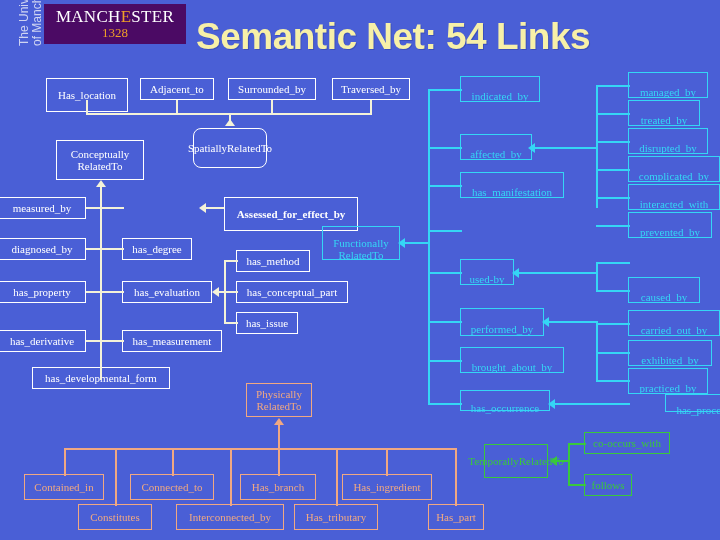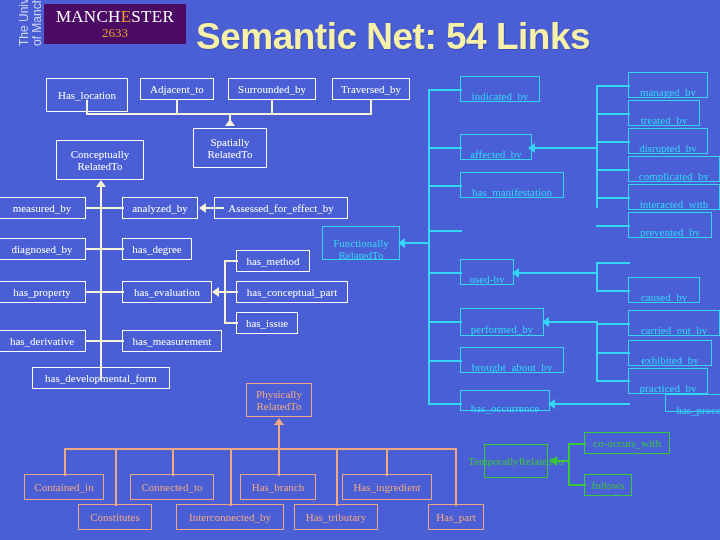--- a/index.html
+++ b/index.html
@@ -89,41 +89,41 @@
   .arrow.up.a-orange{border-left:5px solid transparent;border-right:5px solid transparent;border-bottom:7px solid #f0a882;}
   .arrow.left.a-green{border-top:5px solid transparent;border-bottom:5px solid transparent;border-right:7px solid #39c83c;}
 </style>
 </head>
 <body>
 
 <div id="stage">
 
   <div class="logo-box">
     <div class="logo-word"><span>MANCH</span><span class="e">E</span><span>STER</span></div>
-    <div class="logo-year">2633</div>
+    <div class="logo-year">1328</div>
   </div>
   <div class="logo-vert">The University
 of Manchester</div>
 
   <div class="title">Semantic Net: 54 Links</div>
 
   <div class="node g-white" style="left:46px;top:78px;width:82px;height:34px;">
       <span class="lbl">Has_location</span>
     </div>
   <div class="node g-white" style="left:140px;top:78px;width:74px;height:22px;">
       <span class="lbl">Adjacent_to</span>
     </div>
   <div class="node g-white" style="left:228px;top:78px;width:88px;height:22px;">
       <span class="lbl">Surrounded_by</span>
     </div>
   <div class="node g-white" style="left:332px;top:78px;width:78px;height:22px;">
       <span class="lbl">Traversed_by</span>
     </div>
 
-  <div class="node g-white two" style="left:193px;top:128px;width:74px;height:40px;flex-direction:column;">
+  <div class="node g-white two" style="left:193px;top:128px;width:74px;height:40px;flex-direction:row;border-radius:8px;">
     <span class="lbl">Spatially</span>
     <span class="lbl">RelatedTo</span>
   </div>
 
   <div class="ln v c-white" style="left:86px;top:100px;height:14px;"></div>
   <div class="ln v c-white" style="left:176px;top:100px;height:14px;"></div>
   <div class="ln v c-white" style="left:271px;top:100px;height:14px;"></div>
   <div class="ln v c-white" style="left:370px;top:100px;height:14px;"></div>
   <div class="ln h c-white" style="left:86px;top:113px;width:286px;"></div>
   <div class="ln v c-white" style="left:229px;top:113px;height:9px;"></div>
@@ -140,23 +140,20 @@
   <div class="node g-white" style="left:-2px;top:238px;width:88px;height:22px;">
       <span class="lbl">diagnosed_by</span>
     </div>
   <div class="node g-white" style="left:-2px;top:281px;width:88px;height:22px;">
       <span class="lbl">has_property</span>
     </div>
   <div class="node g-white" style="left:-2px;top:330px;width:88px;height:22px;">
       <span class="lbl">has_derivative</span>
     </div>
 
-  <div class="node g-white" style="left:122px;top:197px;width:76px;height:22px;">
-      <span class="lbl">analyzed_by</span>
-    </div>
   <div class="node g-white" style="left:122px;top:238px;width:70px;height:22px;">
       <span class="lbl">has_degree</span>
     </div>
   <div class="node g-white" style="left:122px;top:281px;width:90px;height:22px;">
       <span class="lbl">has_evaluation</span>
     </div>
   <div class="node g-white" style="left:122px;top:330px;width:100px;height:22px;">
       <span class="lbl">has_measurement</span>
     </div>
   <div class="node g-white" style="left:32px;top:367px;width:138px;height:22px;">
@@ -164,21 +161,21 @@
     </div>
 
   <div class="ln v c-white" style="left:100px;top:186px;height:194px;"></div>
   <div class="arrow up a-white" style="left:96px;top:180px;"></div>
   <div class="ln h c-white" style="left:86px;top:207px;width:38px;"></div>
   <div class="ln h c-white" style="left:86px;top:248px;width:38px;"></div>
   <div class="ln h c-white" style="left:86px;top:291px;width:38px;"></div>
   <div class="ln h c-white" style="left:86px;top:340px;width:38px;"></div>
   <div class="ln h c-white" style="left:100px;top:378px;width:2px;"></div>
 
-  <div class="node g-white" style="left:214px;top:197px;width:134px;height:22px;">
+  <div class="node g-white" style="left:224px;top:197px;width:134px;height:34px;font-weight:bold;">
       <span class="lbl">Assessed_for_effect_by</span>
     </div>
   <div class="ln h c-white" style="left:206px;top:207px;width:18px;"></div>
   <div class="arrow left a-white" style="left:199px;top:203px;"></div>
 
   <div class="node g-white" style="left:236px;top:250px;width:74px;height:22px;">
       <span class="lbl">has_method</span>
     </div>
   <div class="node g-white" style="left:236px;top:281px;width:112px;height:22px;">
       <span class="lbl">has_conceptual_part</span>

